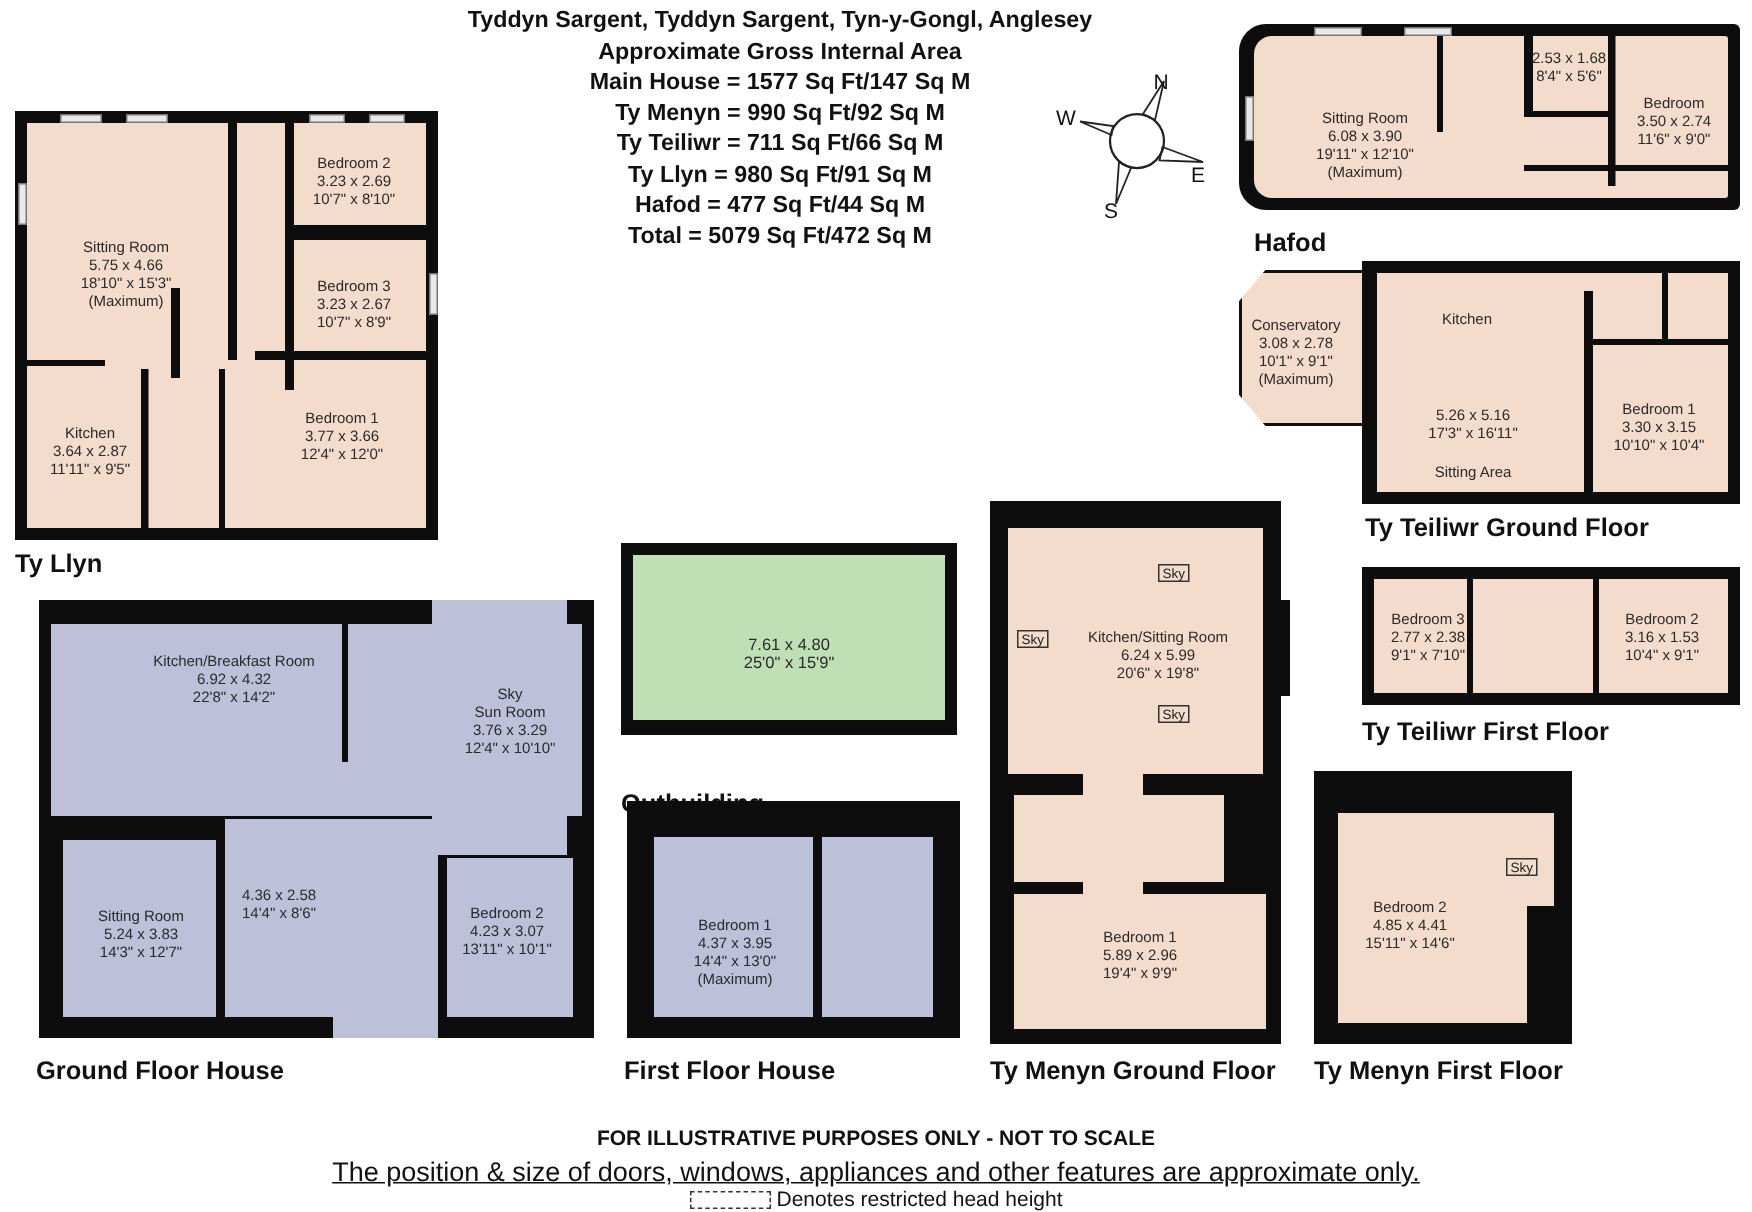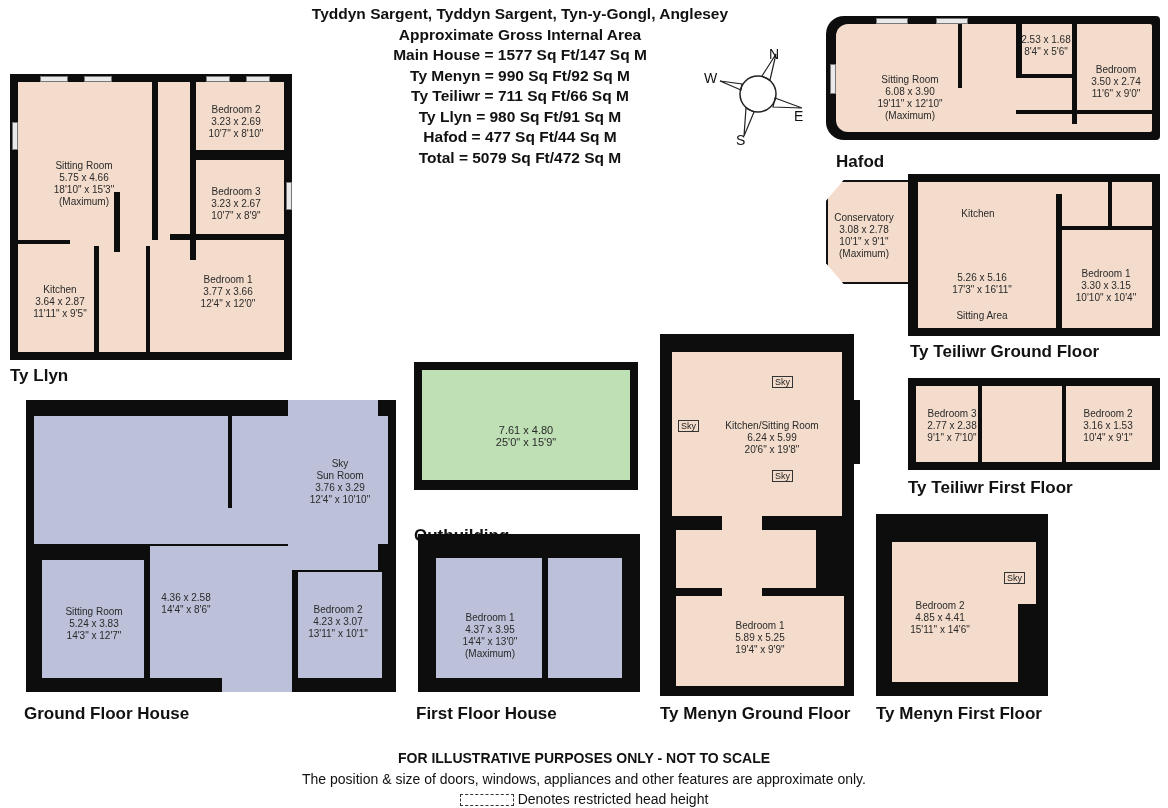--- a/index.html
+++ b/index.html
@@ -175,20 +175,25 @@
 
 <div class="abs" style="left:26px;top:400px;width:370px;height:292px;">
   <div class="wall" style="left:0;top:0;width:370px;height:292px;"></div>
   <div class="room blue" style="left:8px;top:16px;width:354px;height:128px;"></div>
   <div class="room blue" style="left:262px;top:0;width:90px;height:170px;"></div>
   <div class="room blue" style="left:16px;top:160px;width:102px;height:118px;"></div>
   <div class="room blue" style="left:124px;top:146px;width:72px;height:132px;"></div>
   <div class="room blue" style="left:196px;top:146px;width:70px;height:146px;"></div>
   <div class="room blue" style="left:272px;top:172px;width:84px;height:106px;"></div>
   <div class="wall" style="left:202px;top:16px;width:4px;height:92px;"></div>
+  <div class="rlabel" style="left:130px;top:36px;">
+    <div>Kitchen/Breakfast Room</div>
+    <div>6.92 x 4.32</div>
+    <div>22'8" x 14'2"</div>
+  </div>
   <div class="rlabel" style="left:314px;top:58px;">
     <div>Sky</div>
     <div>Sun Room</div>
     <div>3.76 x 3.29</div>
     <div>12'4" x 10'10"</div>
   </div>
   <div class="rlabel" style="left:68px;top:206px;">
     <div>Sitting Room</div>
     <div>5.24 x 3.83</div>
     <div>14'3" x 12'7"</div>
@@ -239,36 +244,36 @@
   <div class="sky" style="left:18px;top:86px;">Sky</div>
   <div class="sky" style="left:112px;top:42px;">Sky</div>
   <div class="sky" style="left:112px;top:136px;">Sky</div>
   <div class="rlabel" style="left:112px;top:86px;">
     <div>Kitchen/Sitting Room</div>
     <div>6.24 x 5.99</div>
     <div>20'6" x 19'8"</div>
   </div>
   <div class="rlabel" style="left:100px;top:286px;">
     <div>Bedroom 1</div>
-    <div>5.89 x 5.25</div>
+    <div>5.89 x 2.96</div>
     <div>19'4" x 9'9"</div>
   </div>
 </div>
 <div class="plan-label" style="left:660px;top:704px;">Ty Menyn Ground Floor</div>
 
 <div class="abs" style="left:876px;top:514px;width:172px;height:182px;">
   <div class="wall" style="left:0;top:0;width:172px;height:182px;"></div>
   <div class="room beige" style="left:16px;top:28px;width:144px;height:62px;"></div>
   <div class="room beige" style="left:16px;top:88px;width:126px;height:80px;"></div>
   <div class="sky" style="left:128px;top:58px;">Sky</div>
   <div class="rlabel" style="left:64px;top:86px;">
     <div>Bedroom 2</div>
     <div>4.85 x 4.41</div>
     <div>15'11" x 14'6"</div>
   </div>
 </div>
 <div class="plan-label" style="left:876px;top:704px;">Ty Menyn First Floor</div>
 
 <div class="footer" style="top:750px;font-weight:bold;font-size:14px;">FOR ILLUSTRATIVE PURPOSES ONLY - NOT TO SCALE</div>
-<div class="footer" style="top:771px;font-size:14px;">The position &amp; size of doors, windows, appliances and other features are approximate only.</div>
+<div class="footer" style="top:771px;font-size:18px;text-decoration:underline;">The position &amp; size of doors, windows, appliances and other features are approximate only.</div>
 <div class="footer" style="top:791px;font-size:14px;">
   <span style="display:inline-block;width:52px;height:10px;border:1px dashed #333;vertical-align:middle;margin-right:4px;"></span><span>Denotes restricted head height</span>
 </div>
 
 </body></html>

